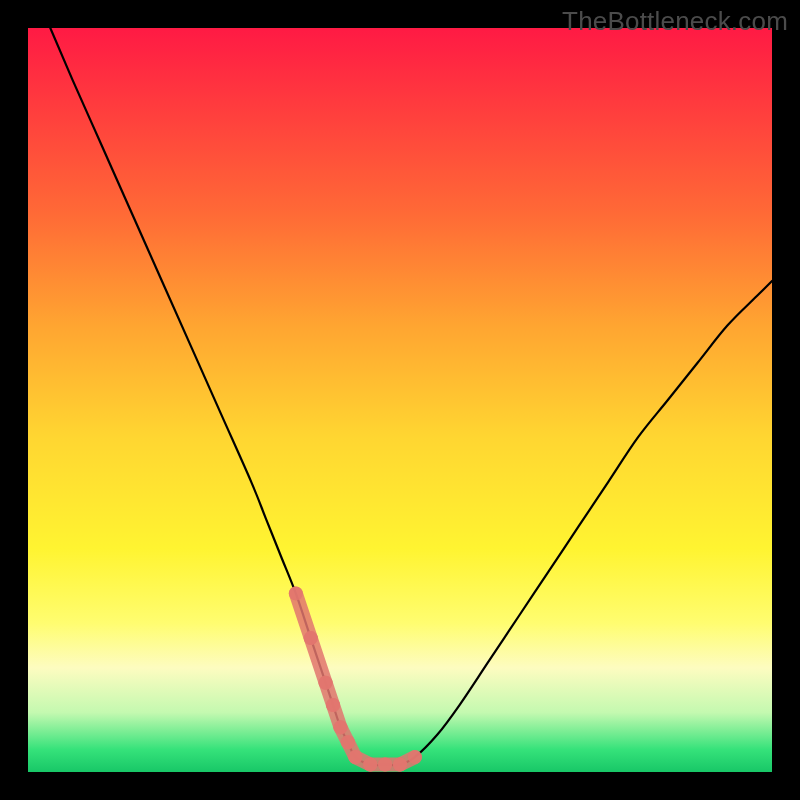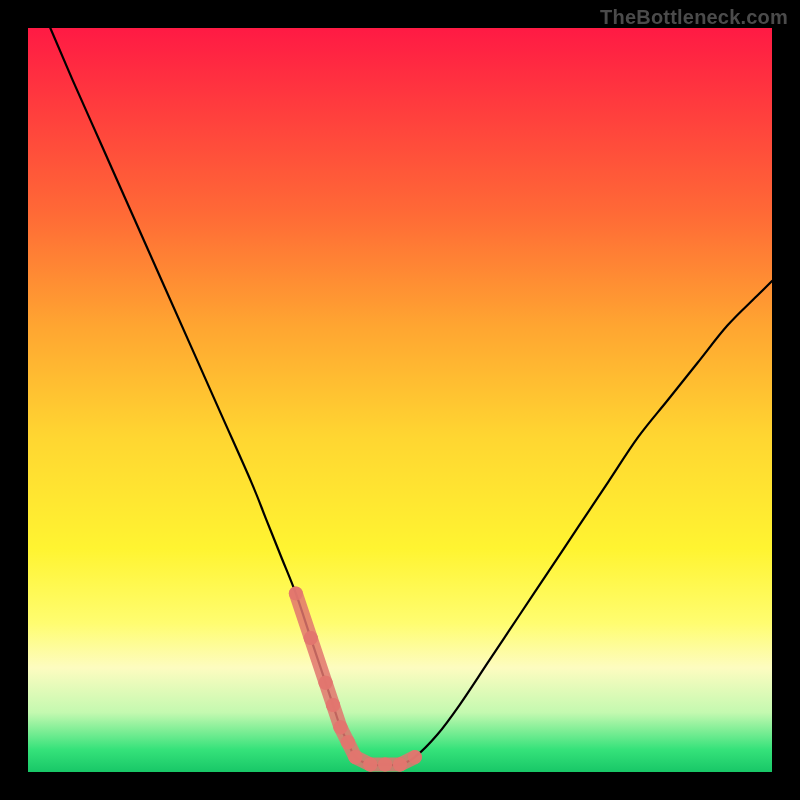--- a/index.html
+++ b/index.html
@@ -28,22 +28,22 @@
       #fdfcc0 86%,
       #c4f9b0 92%,
       #35e27a 97%,
       #18c767 100%);
   }
   .watermark {
     position: absolute;
     top: 6px;
     right: 12px;
     color: #4b4b4b;
-    font-size: 20px;
-    font-weight: 700;
+    font-size: 26px;
+    font-weight: 400;
     letter-spacing: 0.2px;
   }
   svg.plot {
     position: absolute;
     top: 28px;
     left: 28px;
     width: 744px;
     height: 744px;
   }
 </style>

